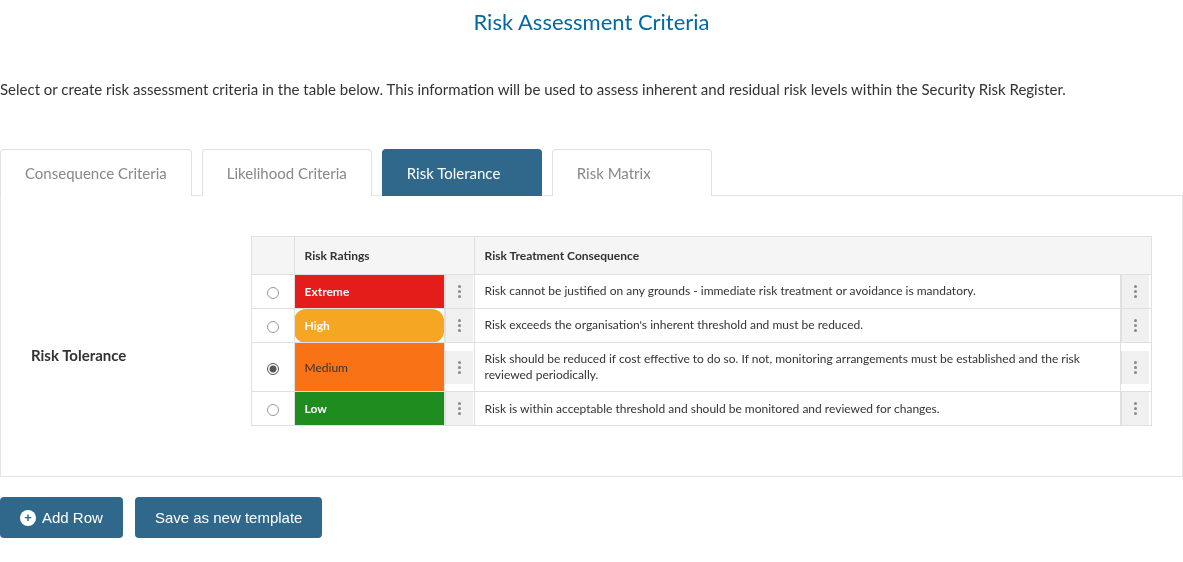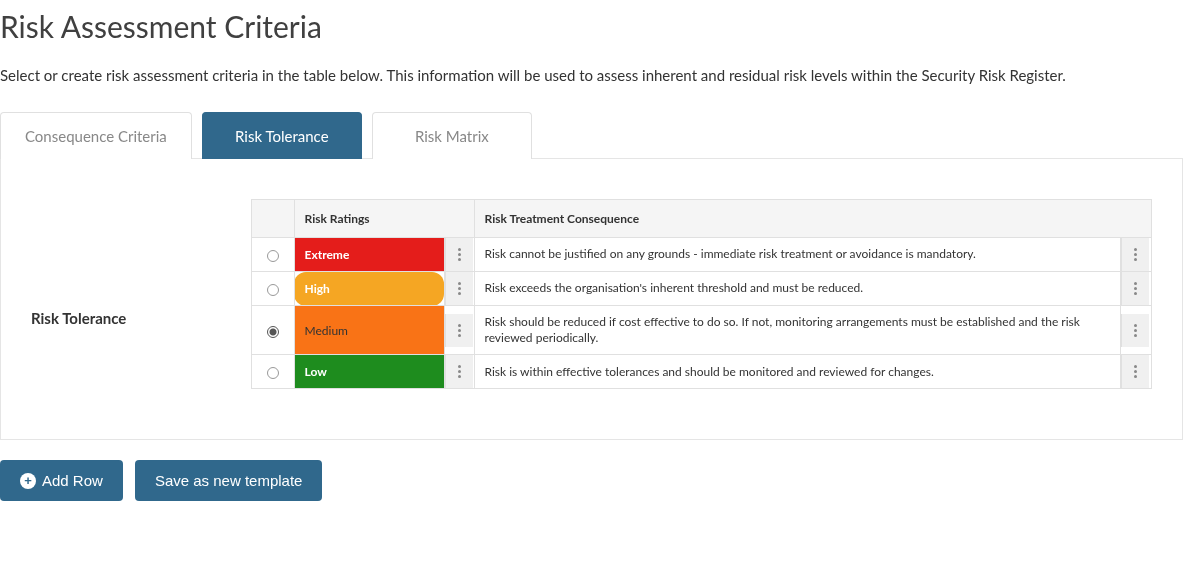--- a/index.html
+++ b/index.html
@@ -33,46 +33,48 @@
     }
     .dropdown-btn .caret {
       display: inline-block;
       width: 0; height: 0;
       border-left: 4px solid transparent;
       border-right: 4px solid transparent;
       border-top: 5px solid #fff;
       vertical-align: middle;
     }
     .page-title {
-      font-size: 30px;
+      text-align: center;
+      font-size: 22px;
       font-weight: 400;
-      color: #404040;
+      color: #0369a1;
       padding-top: 3px;
     }
     .intro {
-      margin-top: 16px;
+      margin-top: 30px;
       font-size: 15px;
       color: #333;
     }
     .tabs {
       display: flex;
       margin-top: 28px;
       gap: 10px;
     }
     .tab {
       border: 1px solid #e0e0e0;
       border-bottom: none;
       border-radius: 4px 4px 0 0;
       padding: 14px 24px;
       font-size: 15px;
       color: #888;
       background: #fff;
       cursor: pointer;
       min-width: 160px;
-      text-align: center;
+      text-align: left;
+      margin-top: 23px;
     }
     .tab.active {
       background: #30688c;
       color: #fff;
       border-color: #30688c;
     }
     .panel {
       border: 1px solid #e5e5e5;
       padding: 40px 30px 50px 30px;
       margin-top: -1px;
@@ -173,20 +175,21 @@
 <body>
 
 <div class="header-row">
   <h1 class="page-title">Risk Assessment Criteria</h1>
 </div>
 
 <p class="intro">Select or create risk assessment criteria in the table below. This information will be used to assess inherent and residual risk levels within the Security Risk Register.</p>
 
 <div class="tabs">
   <div class="tab">Consequence Criteria</div>
+  <div class="tab">Likelihood Criteria</div>
   <div class="tab active">Risk Tolerance</div>
   <div class="tab">Risk Matrix</div>
 </div>
 
 <div class="panel">
   <div class="content-flex">
     <div class="side-label">Risk Tolerance</div>
 
     <div class="table-wrap">
       <table>
@@ -265,21 +268,21 @@
             <tr>
               <td class="col-select"><span class="radio-empty"></span></td>
               <td class="rating-cell rating-low">Low</td>
               <td class="col-kebab" style="padding: 0px;">
                 <div class="kebab-btn">
                   <span></span>
                   <span></span>
                   <span></span>
                 </div>
               </td>
-              <td class="req-cell">Risk is within effective tolerances and should be monitored and reviewed for changes.</td>
+              <td class="req-cell">Risk is within acceptable threshold and should be monitored and reviewed for changes.</td>
               <td class="col-kebab" style="padding: 0px;">
                 <div class="kebab-btn">
                   <span></span>
                   <span></span>
                   <span></span>
                 </div>
               </td>
             </tr>
           </tbody>
       </table>

